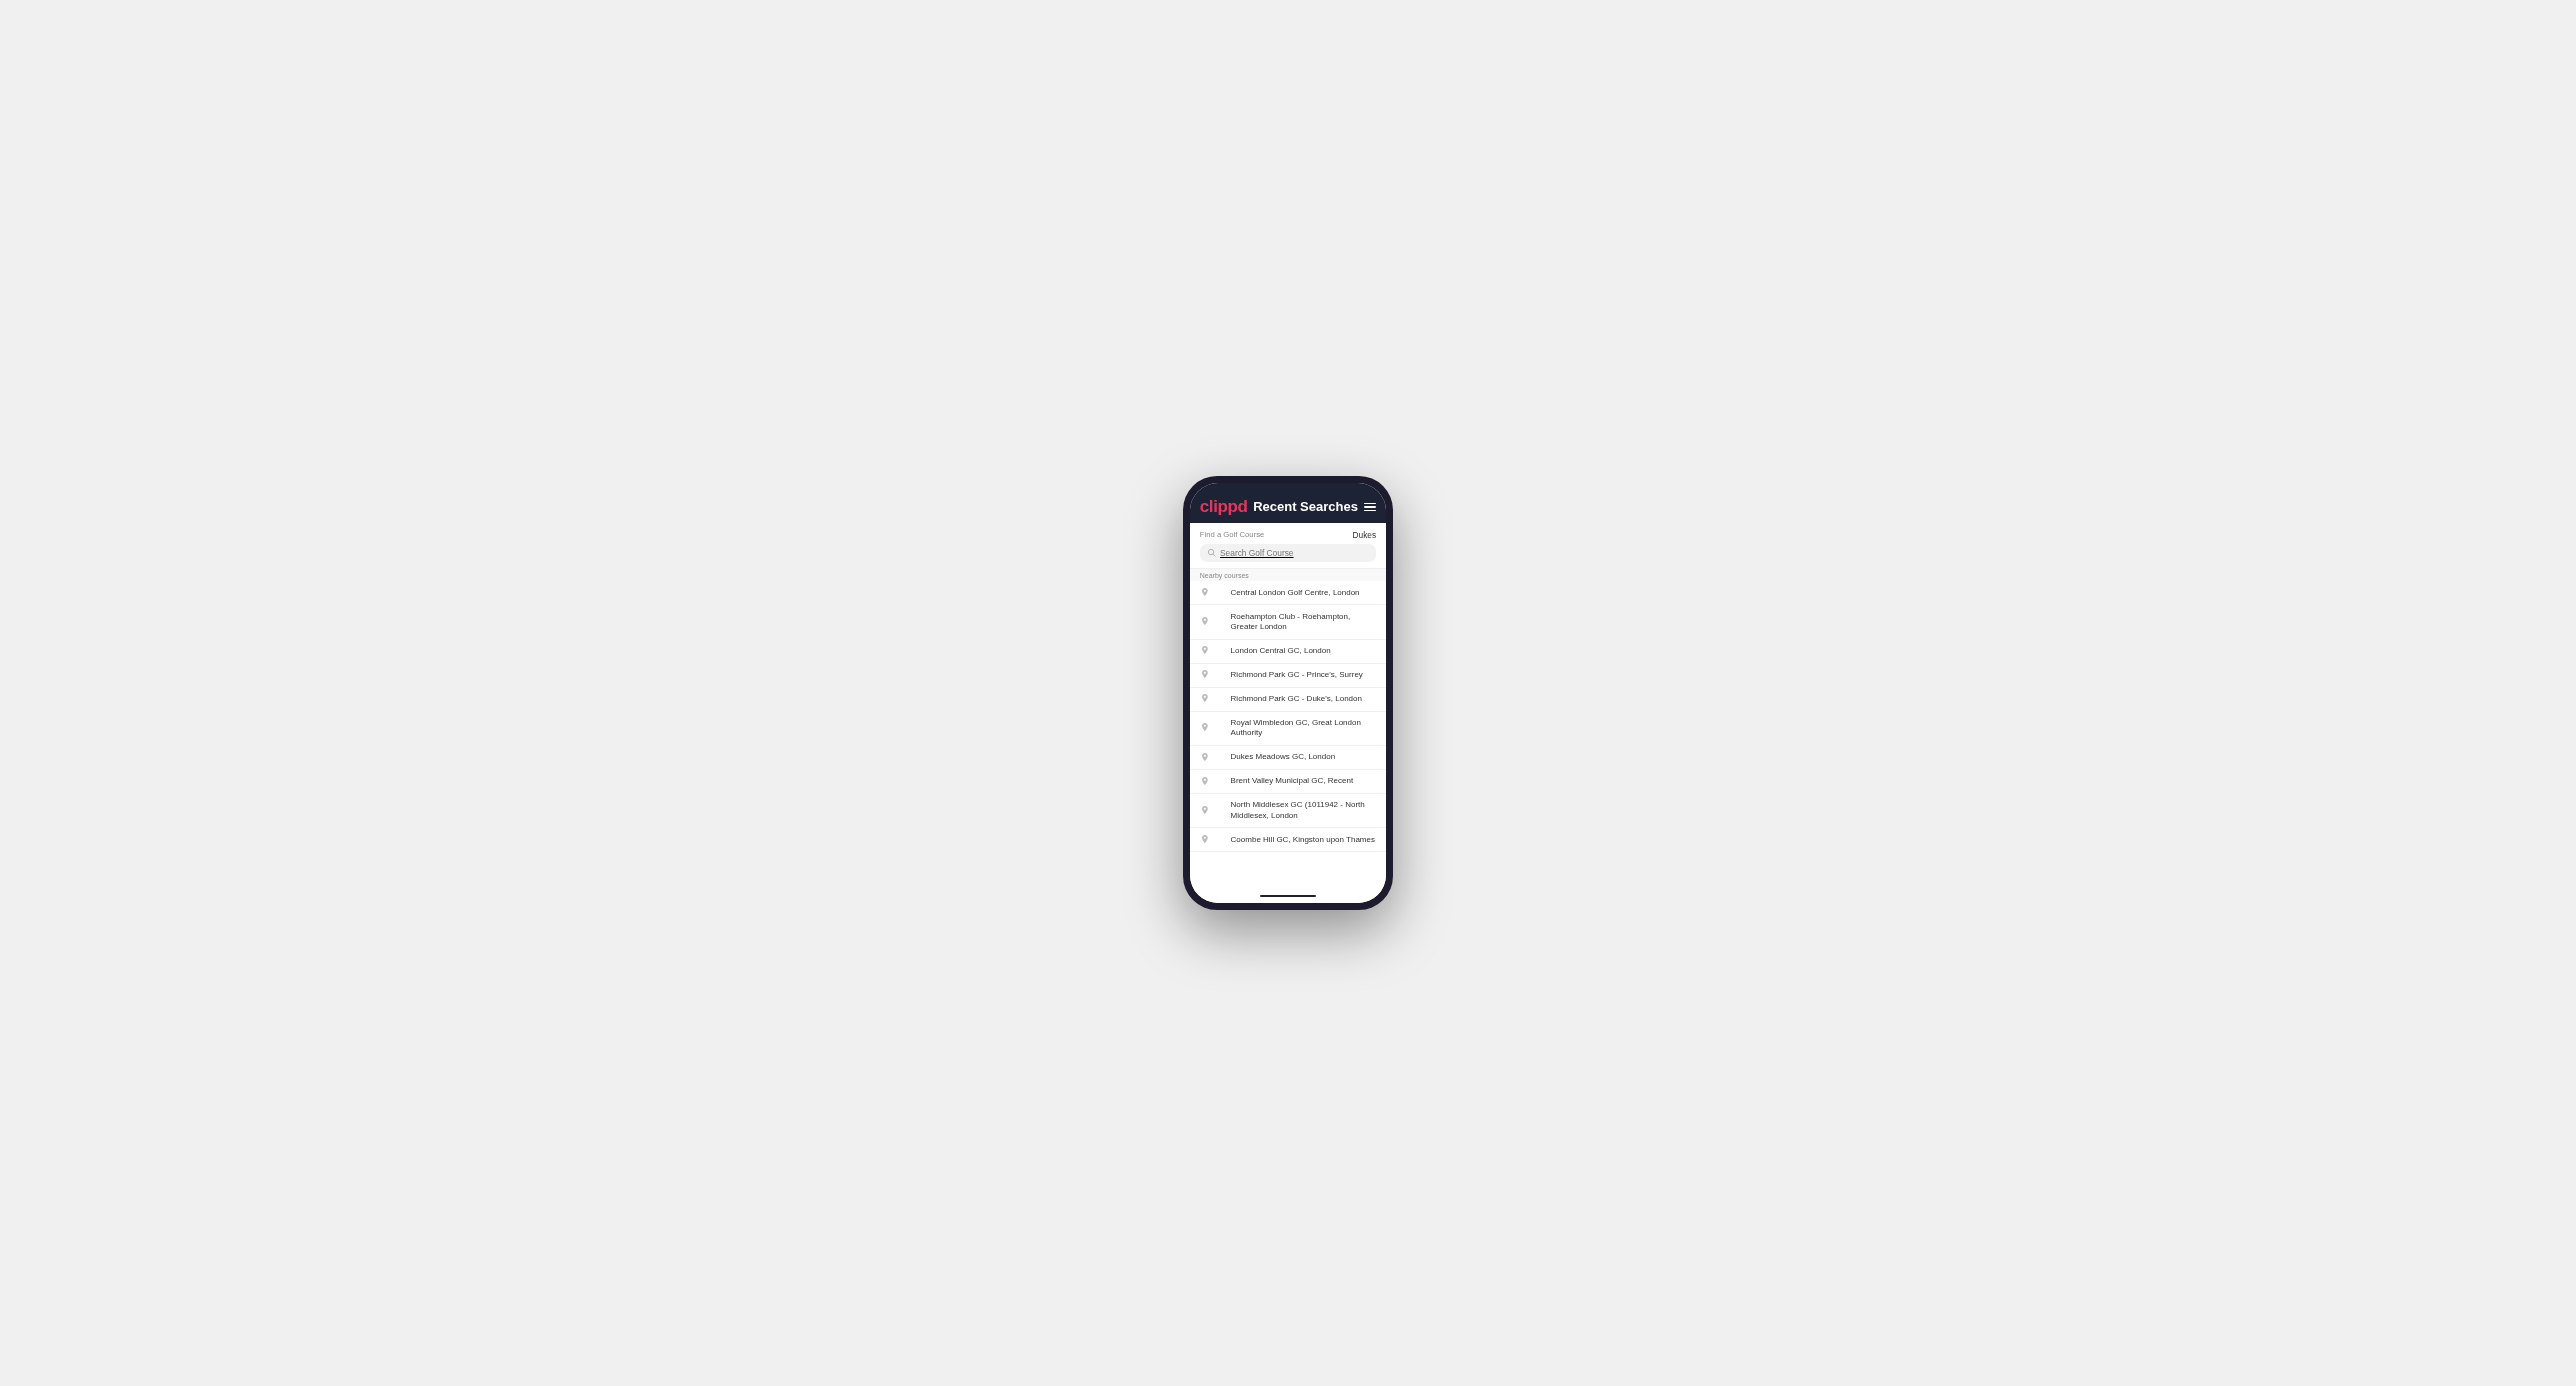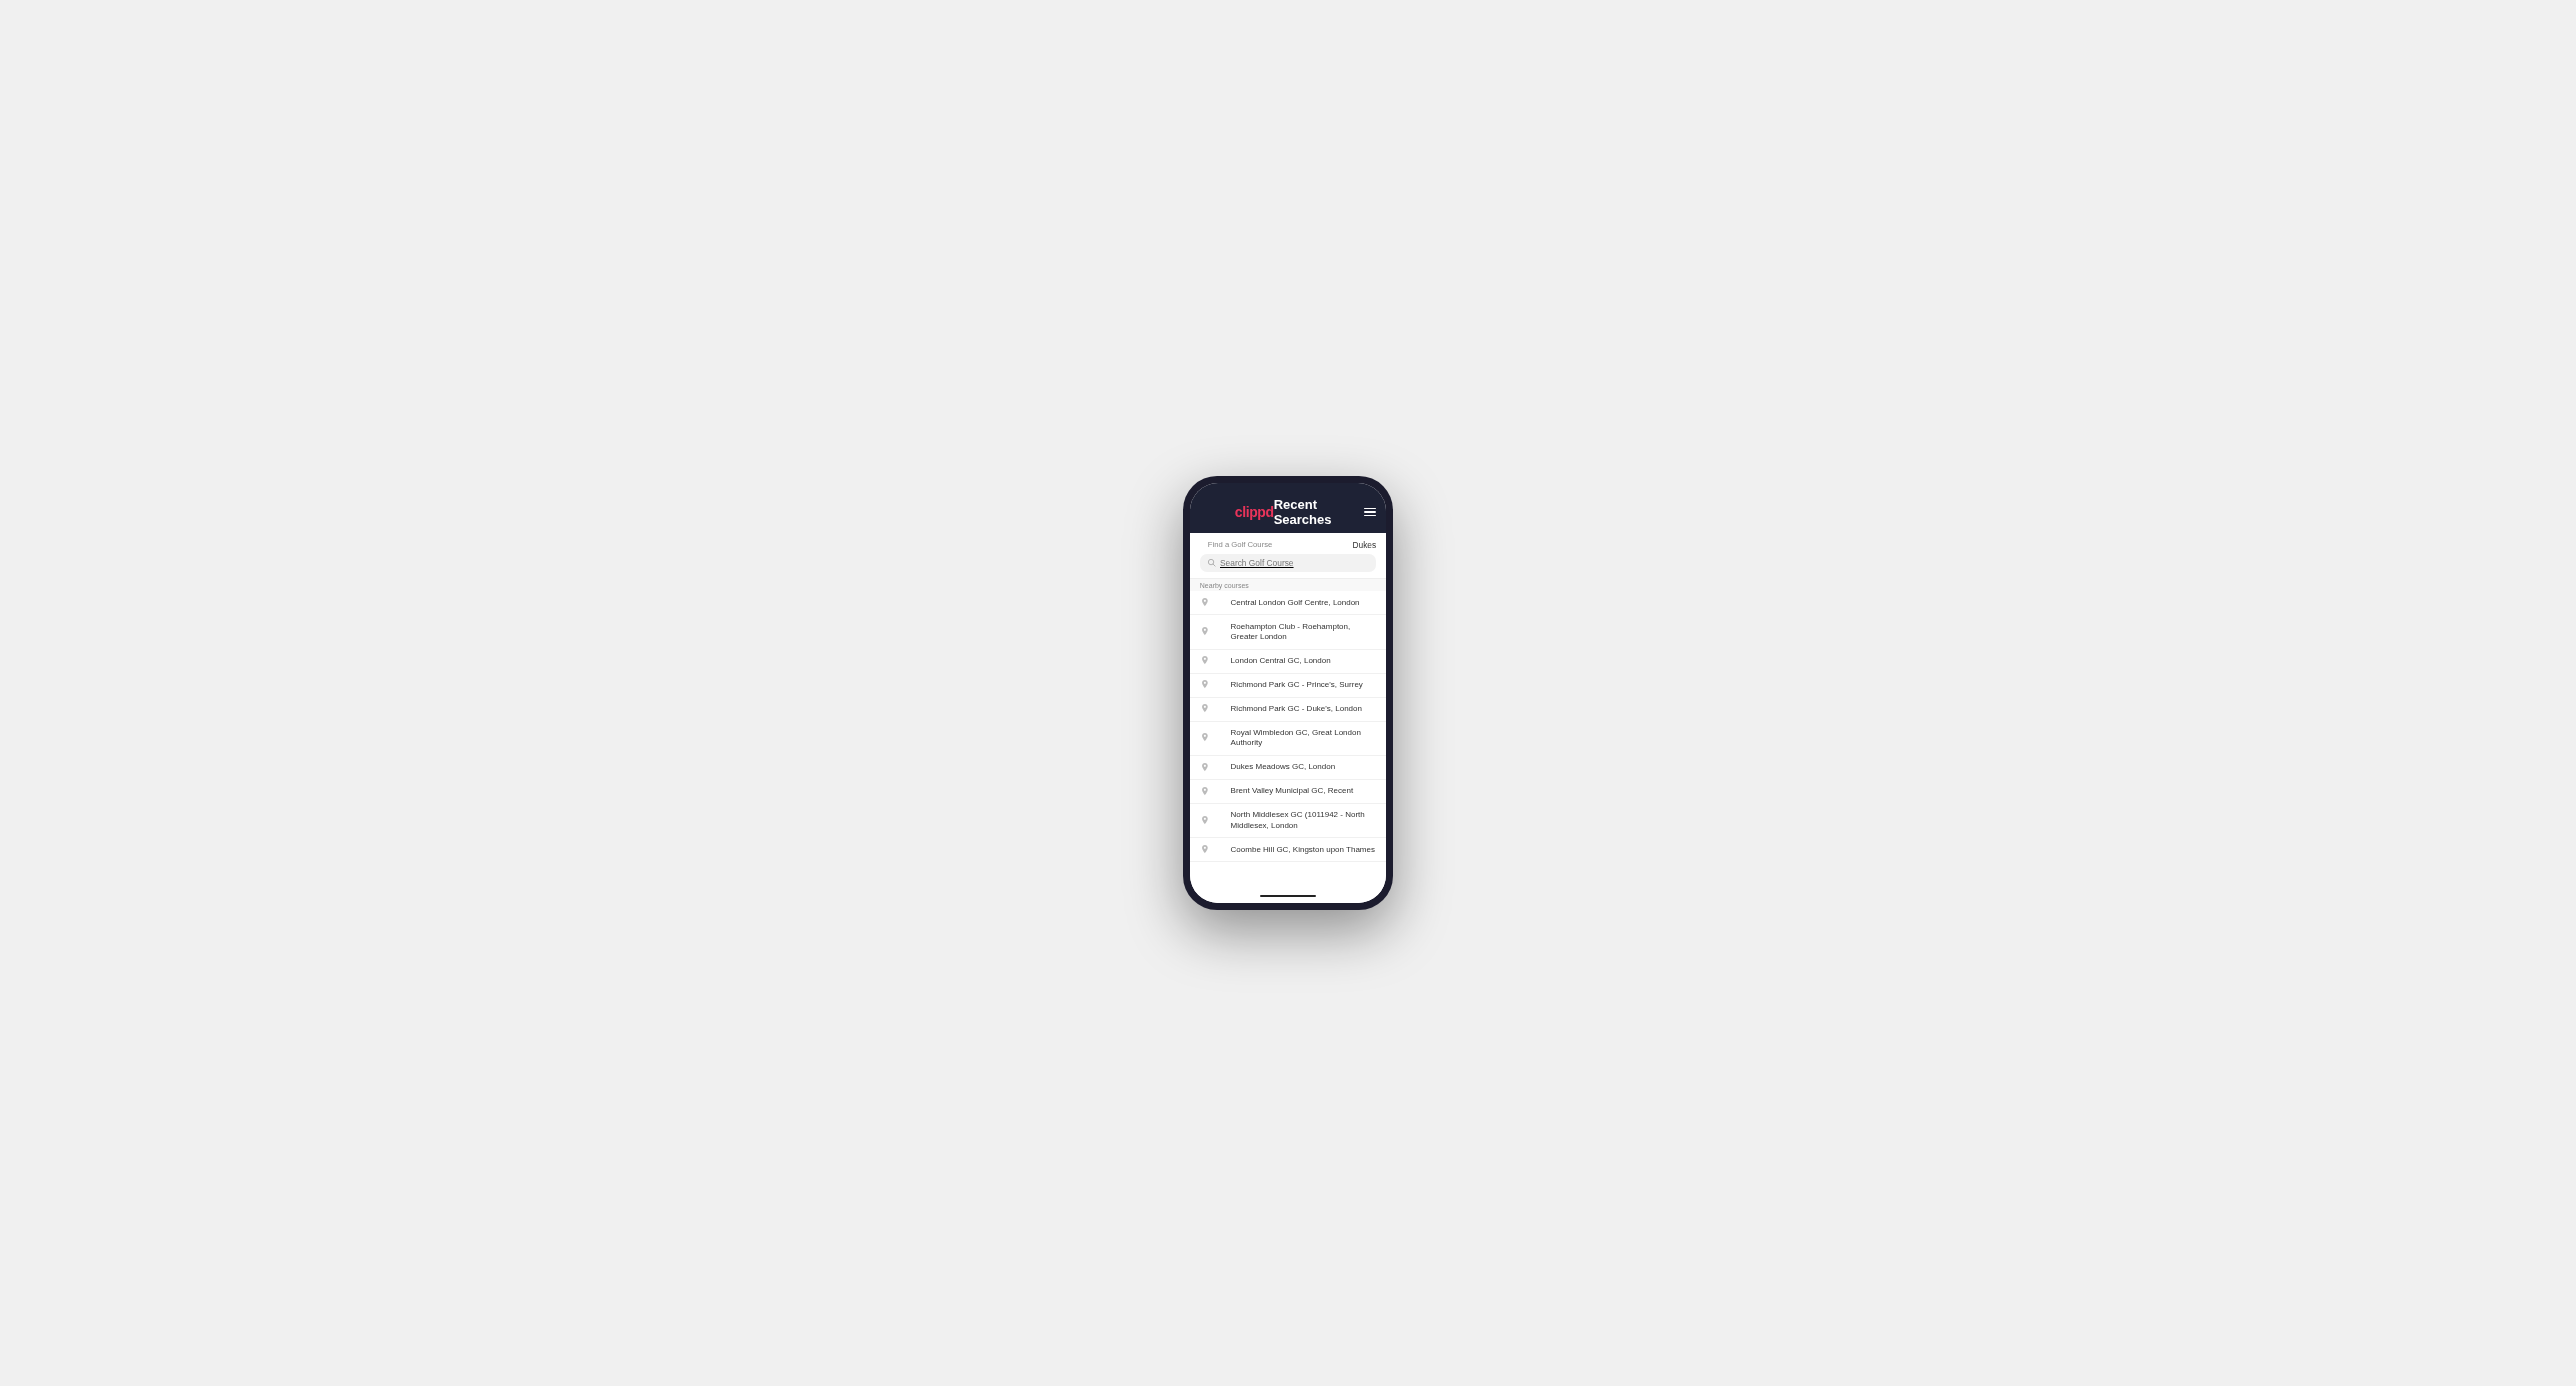--- a/index.html
+++ b/index.html
@@ -34,25 +34,24 @@
       background: #1e2235;
     }
     .nav-bar {
       background: #1e2235;
       padding: 5.6px 9.8px;
       display: flex;
       align-items: center;
       justify-content: space-between;
     }
     .nav-logo {
-      font-size: 14px;
+      font-size: 17px;
       font-weight: 700;
       color: #e8345a;
       letter-spacing: -0.4px;
-      margin-left: 35px;
     }
     .nav-title {
       font-size: 13px;
       font-weight: 600;
       color: #fff;
     }
     .nav-menu-icon {
       display: flex;
       flex-direction: column;
       gap: 2.1px;
@@ -75,21 +74,20 @@
     .find-header {
       display: flex;
       justify-content: space-between;
       align-items: center;
       padding: 7px 9.8px 4.2px;
       background: #fff;
     }
     .find-label {
       font-size: 7.7px;
       color: #888;
-      margin-left: 8px;
     }
     .cancel-btn {
       font-size: 8.4px;
       color: #333;
       font-weight: 500;
       cursor: pointer;
     }
     .search-box {
       margin: 0 9.8px 5.6px;
       display: flex;

